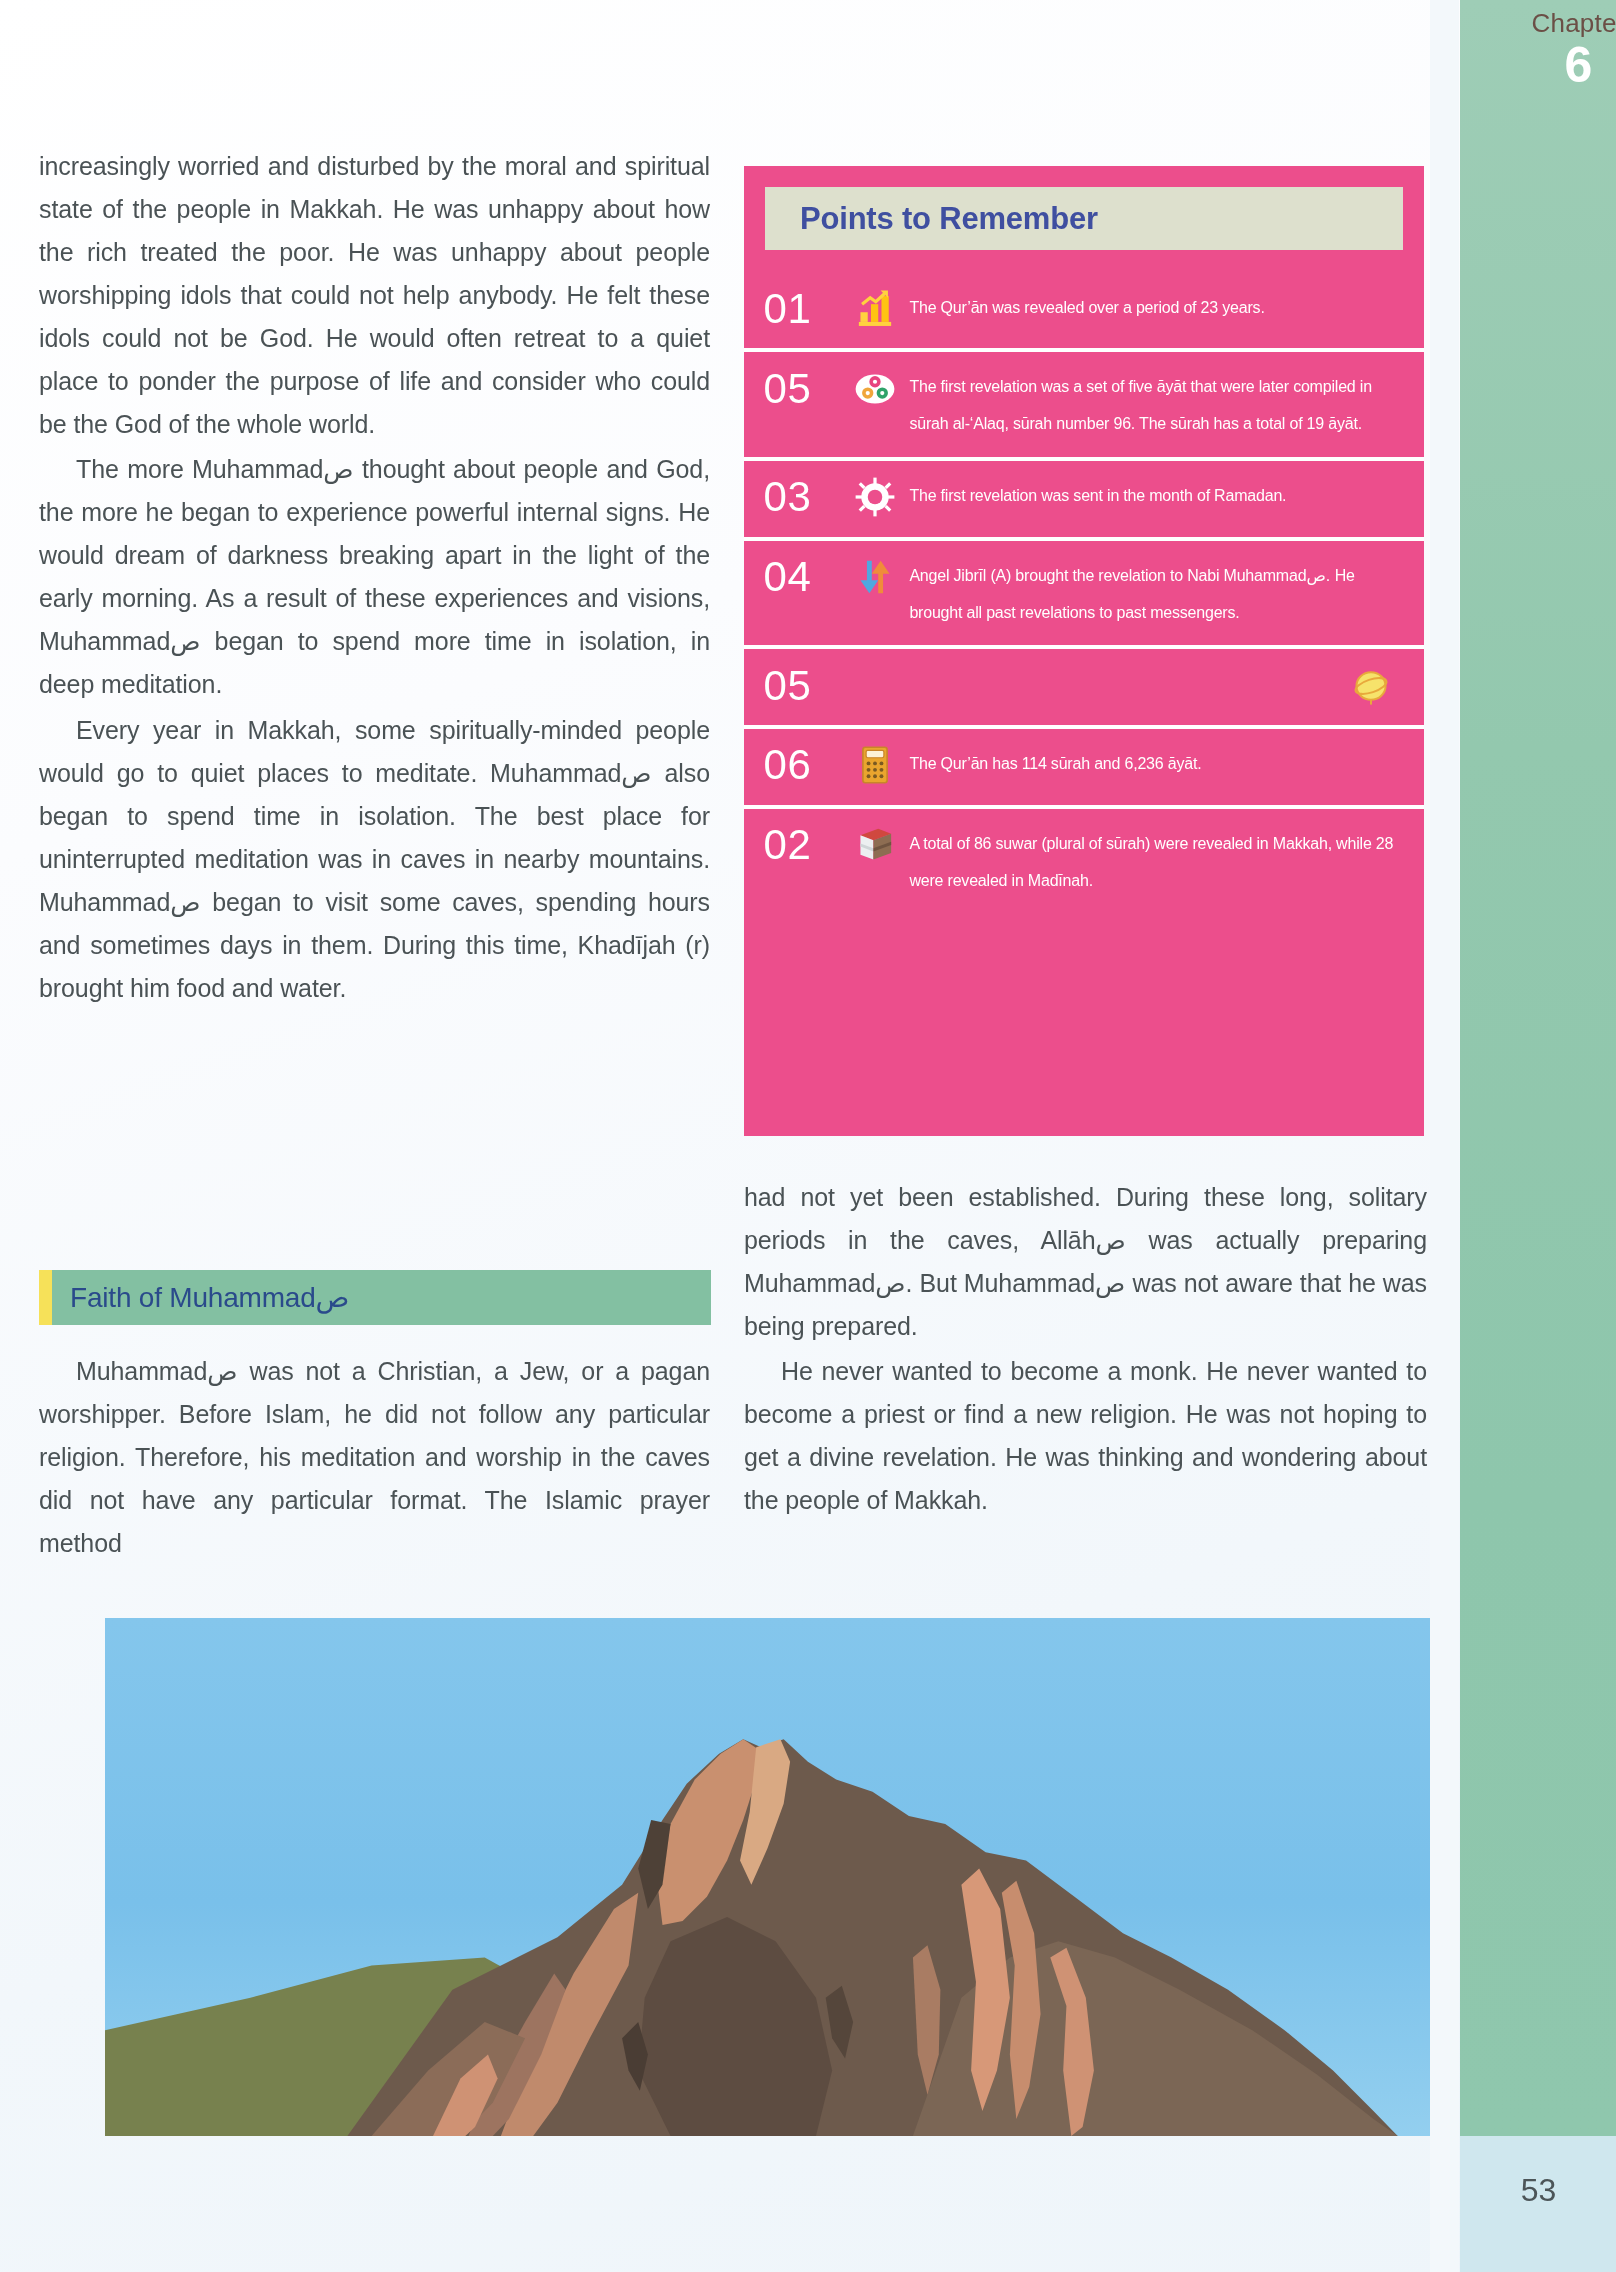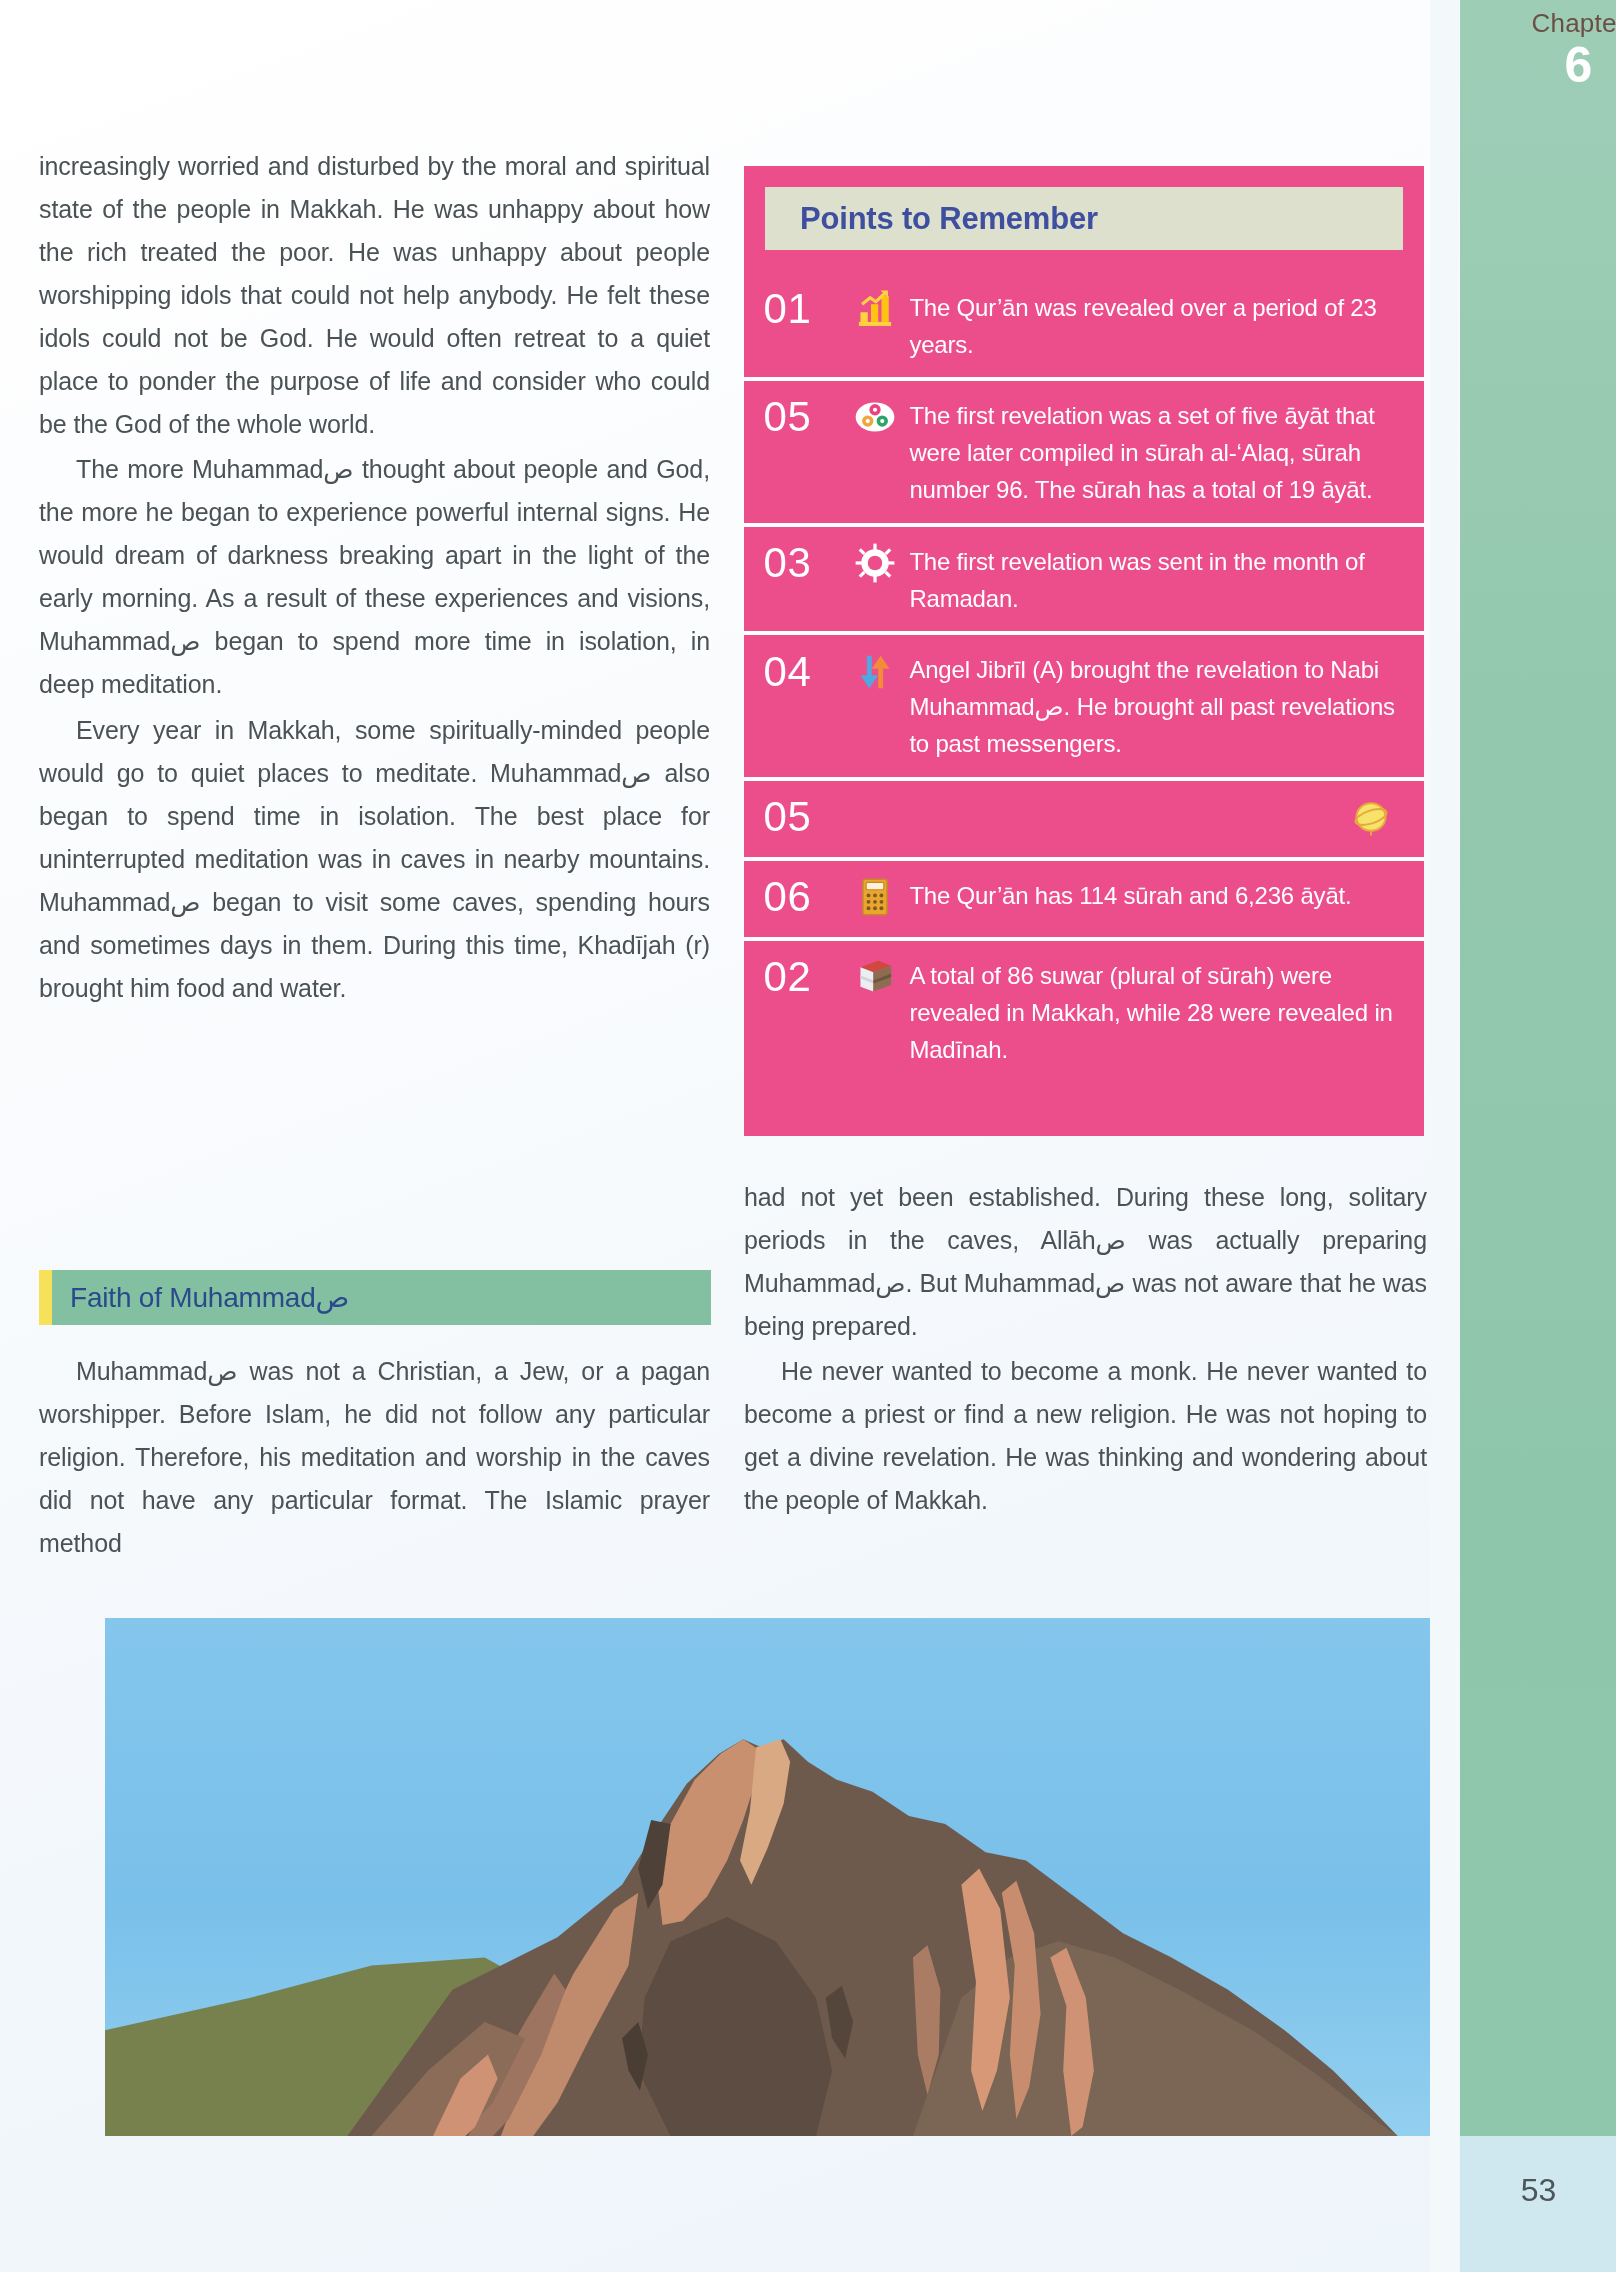--- a/index.html
+++ b/index.html
@@ -108,21 +108,21 @@
     font-size: 42px; color: #ffffff; line-height: 50px;
     letter-spacing: 0.8px; font-weight: 300;
   }
   .pt-icon {
     flex: 0 0 68px; height: 50px;
     display: flex; align-items: center; justify-content: center;
   }
   .pt-icon svg { display: block; }
   .pt-text {
     flex: 1;
-    font-size: 24px; line-height: 37px; color: #ffffff;
+    font-size: 16px; line-height: 37px; color: #ffffff;
     padding-top: 4.8px; letter-spacing: -0.2px;
   }
 
   
   #mountain {
     position: absolute; left: 105px; top: 1618px;
     width: 1325px; height: 518px;
     overflow: hidden;
   }
   #mountain svg { display: block; width: 100%; height: 100%; }

